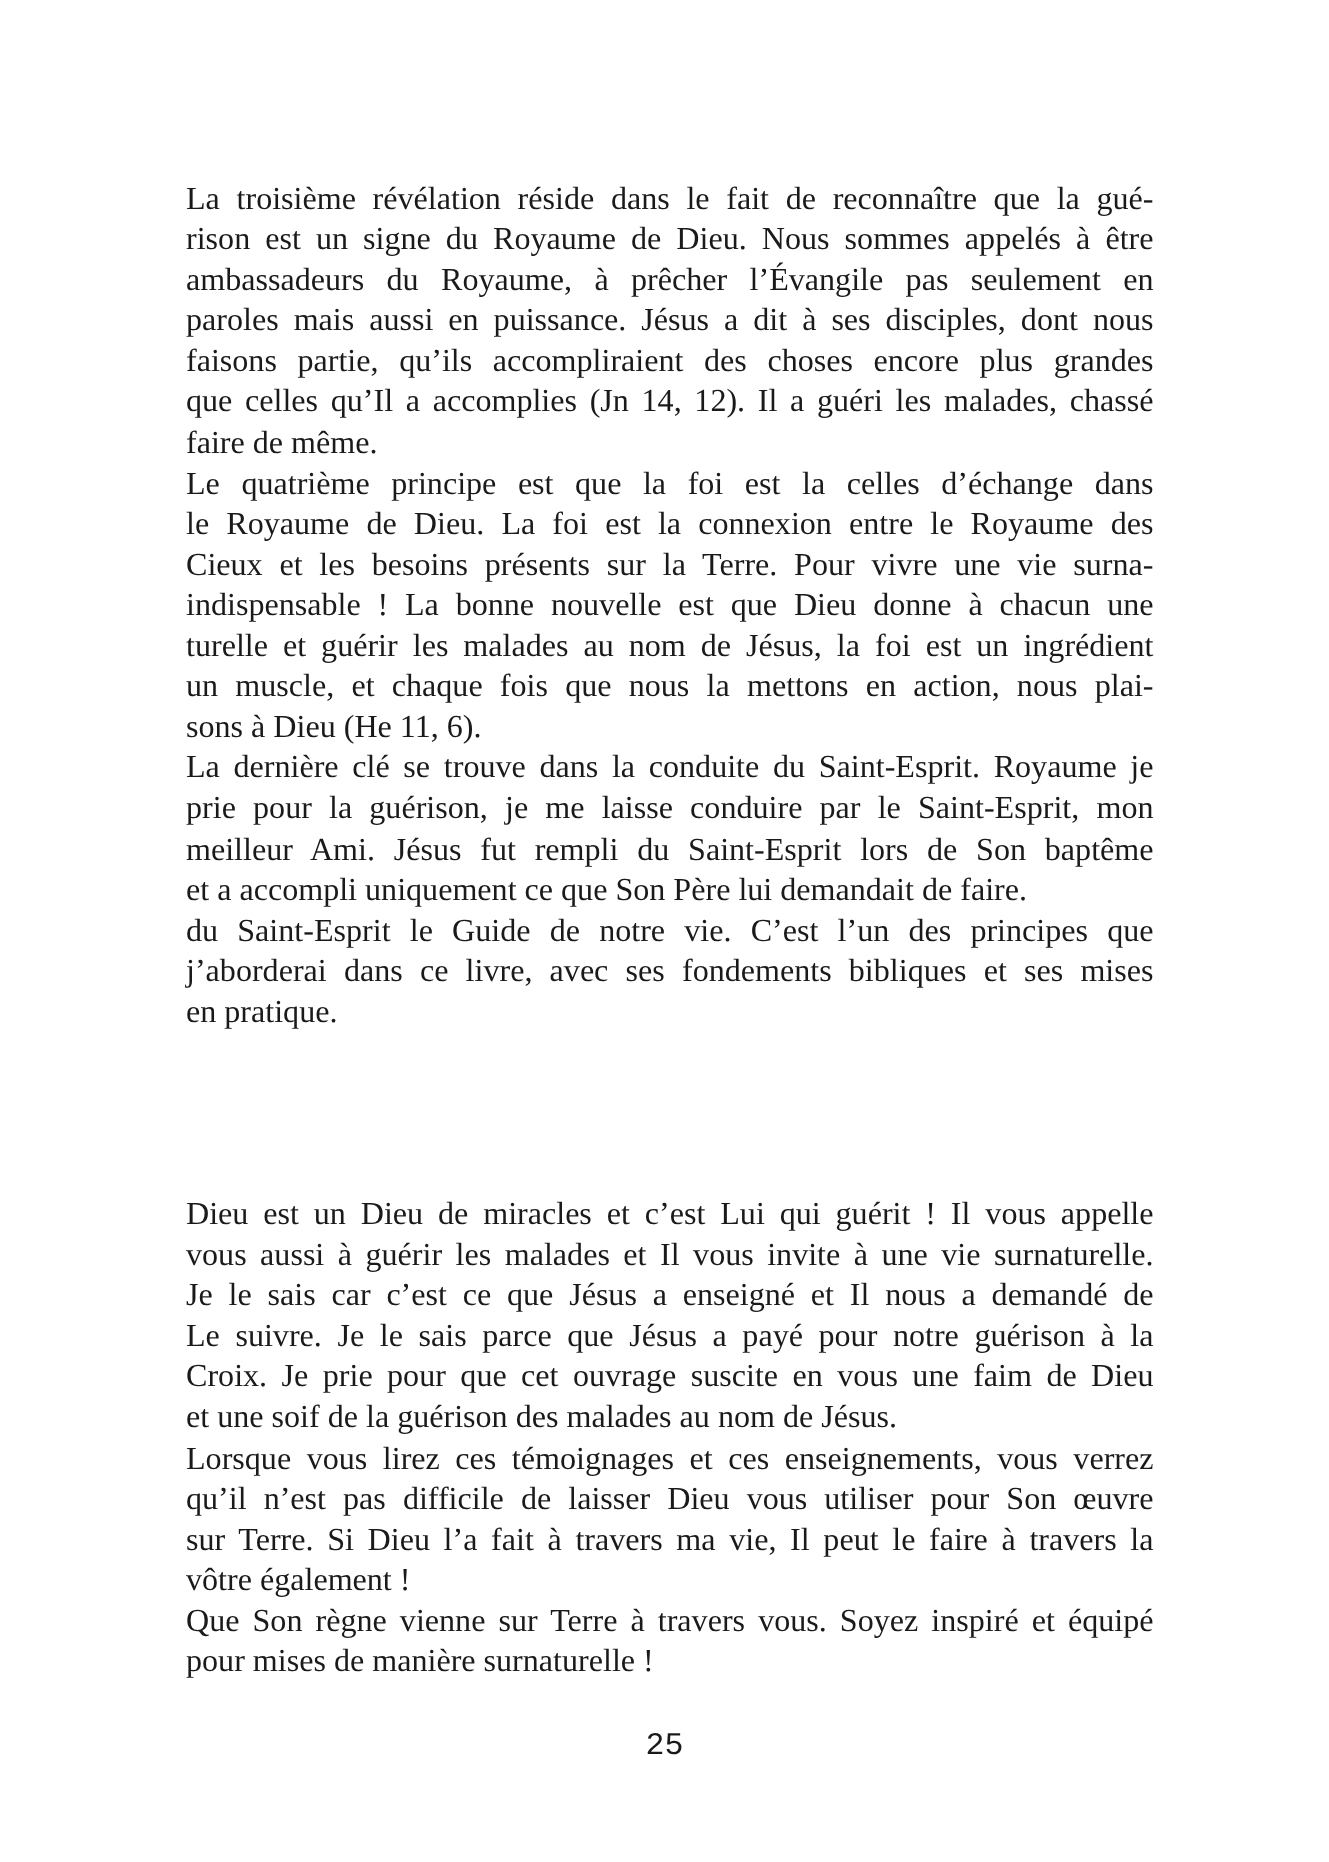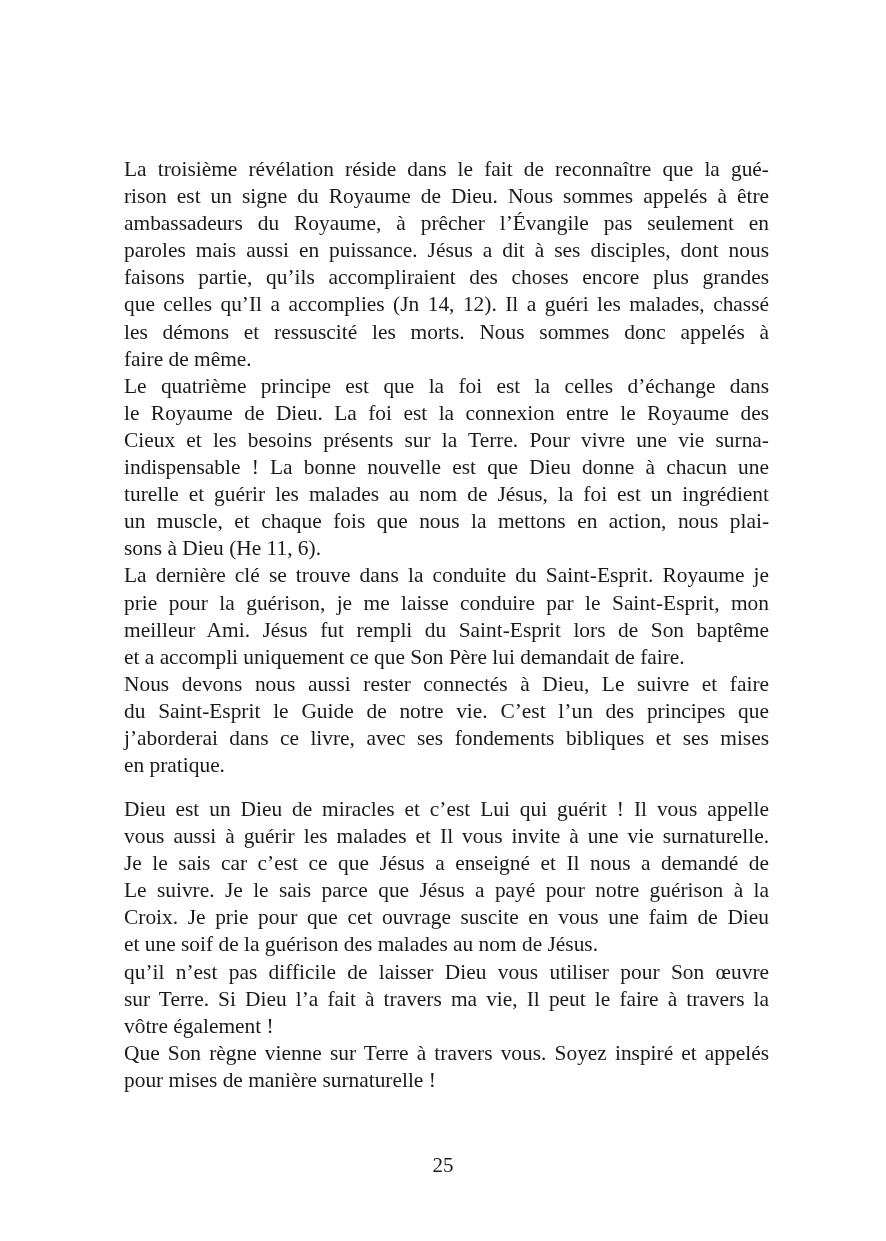--- a/index.html
+++ b/index.html
@@ -10,73 +10,72 @@
     font-family: "Liberation Serif", "DejaVu Serif", serif;
     font-size: 21.4px; color: #1a1a1a;
   }
   .line {
     display: block; height: 27.1px; line-height: 27.1px;
     text-align: justify; text-align-last: justify; white-space: nowrap;
   }
   .line.last { text-align-last: left; }
   .page-number {
     position: absolute; left: 0; width: 886px; top: 1153px; text-align: center;
-    font-family: Liberation Serif, serif; font-size: 21px; color: #1a1a1a;
+    font-family: Liberation Mono, monospace; font-size: 21px; color: #1a1a1a;
   }
 </style>
 </head>
 <body>
 
 <div class="page">
-  <div class="text-block" id="section-1" style="top:119px;margin-top:37px;">
+  <div class="text-block" id="section-1" style="top:119px;">
       <div>
         <div class="line">La troisième révélation réside dans le fait de reconnaître que la gué-</div>
         <div class="line">rison est un signe du Royaume de Dieu. Nous sommes appelés à être</div>
         <div class="line">ambassadeurs du Royaume, à prêcher l’Évangile pas seulement en</div>
         <div class="line">paroles mais aussi en puissance. Jésus a dit à ses disciples, dont nous</div>
         <div class="line">faisons partie, qu’ils accompliraient des choses encore plus grandes</div>
         <div class="line">que celles qu’Il a accomplies (Jn 14, 12). Il a guéri les malades, chassé</div>
-        <div class="line">les démons et ressuscité les morts. Nous sommes donc appelés à</div>
         <div class="line last">faire de même.</div>
       </div>
       <div>
         <div class="line">Le quatrième principe est que la foi est la celles d’échange dans</div>
         <div class="line">le Royaume de Dieu. La foi est la connexion entre le Royaume des</div>
         <div class="line">Cieux et les besoins présents sur la Terre. Pour vivre une vie surna-</div>
         <div class="line">indispensable ! La bonne nouvelle est que Dieu donne à chacun une</div>
         <div class="line">turelle et guérir les malades au nom de Jésus, la foi est un ingrédient</div>
         <div class="line">un muscle, et chaque fois que nous la mettons en action, nous plai-</div>
         <div class="line last">sons à Dieu (He 11, 6).</div>
       </div>
       <div>
         <div class="line">La dernière clé se trouve dans la conduite du Saint-Esprit. Royaume je</div>
         <div class="line">prie pour la guérison, je me laisse conduire par le Saint-Esprit, mon</div>
         <div class="line">meilleur Ami. Jésus fut rempli du Saint-Esprit lors de Son baptême</div>
         <div class="line last">et a accompli uniquement ce que Son Père lui demandait de faire.</div>
       </div>
       <div>
-        <div class="line">Nous devons nous aussi rester connectés à Dieu, Le suivre et faire</div>
         <div class="line">du Saint-Esprit le Guide de notre vie. C’est l’un des principes que</div>
         <div class="line">j’aborderai dans ce livre, avec ses fondements bibliques et ses mises</div>
         <div class="line last">en pratique.</div>
       </div>
     </div>
   <div class="text-block" id="section-2" style="top:796px;">
       <div>
         <div class="line">Dieu est un Dieu de miracles et c’est Lui qui guérit ! Il vous appelle</div>
         <div class="line">vous aussi à guérir les malades et Il vous invite à une vie surnaturelle.</div>
         <div class="line">Je le sais car c’est ce que Jésus a enseigné et Il nous a demandé de</div>
         <div class="line">Le suivre. Je le sais parce que Jésus a payé pour notre guérison à la</div>
         <div class="line">Croix. Je prie pour que cet ouvrage suscite en vous une faim de Dieu</div>
         <div class="line last">et une soif de la guérison des malades au nom de Jésus.</div>
       </div>
       <div>
+        <div class="line">Lorsque vous lirez ces témoignages et ces enseignements, vous verrez</div>
         <div class="line">qu’il n’est pas difficile de laisser Dieu vous utiliser pour Son œuvre</div>
         <div class="line">sur Terre. Si Dieu l’a fait à travers ma vie, Il peut le faire à travers la</div>
         <div class="line last">vôtre également !</div>
       </div>
       <div>
-        <div class="line">Que Son règne vienne sur Terre à travers vous. Soyez inspiré et appelés</div>
+        <div class="line">Que Son règne vienne sur Terre à travers vous. Soyez inspiré et équipé</div>
         <div class="line last">pour mises de manière surnaturelle !</div>
       </div>
     </div>
   <div class="page-number">25</div>
 </div>
 
 </body></html>

